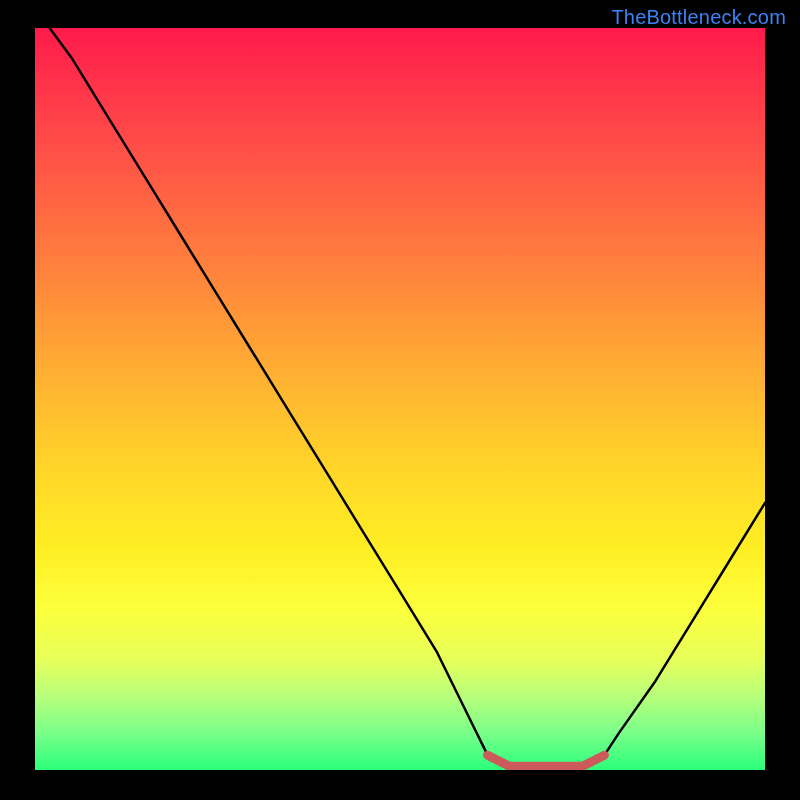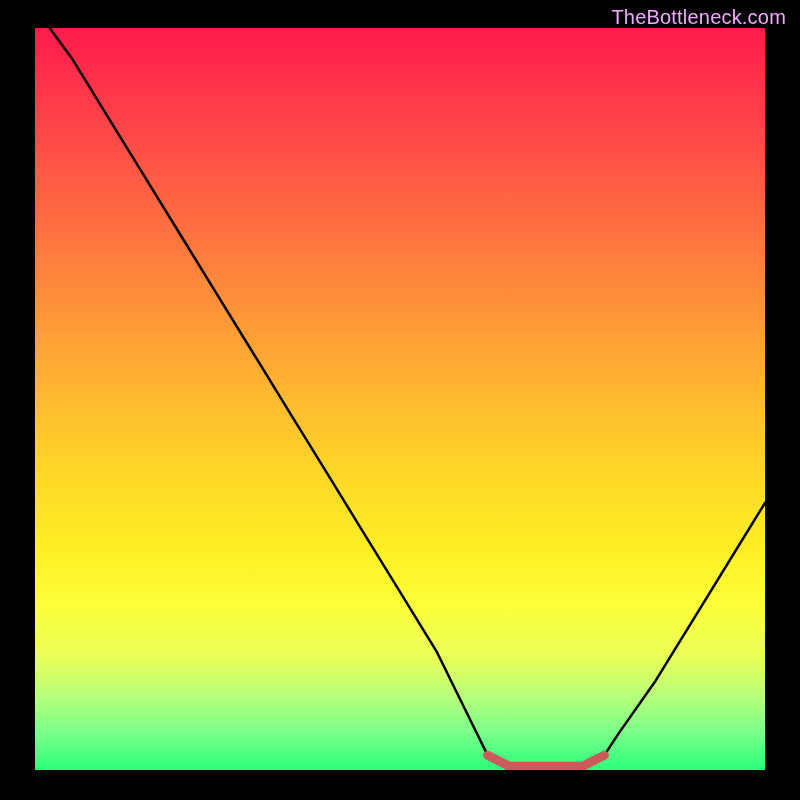--- a/index.html
+++ b/index.html
@@ -38,21 +38,21 @@
       #e8ff5a 85%,
       #b8ff7a 90%,
       #7aff8a 95%,
       #2bff7a 100%
     );
   }
   .watermark {
     position: absolute;
     top: 6px;
     right: 14px;
-    color: #f0abfc;
+    color: #3b82f6;
     font-size: 20px;
     font-weight: 500;
     letter-spacing: 0.2px;
     user-select: none;
   }
   svg.curve {
     position: absolute;
     left: 0;
     top: 0;
     width: 730px;

